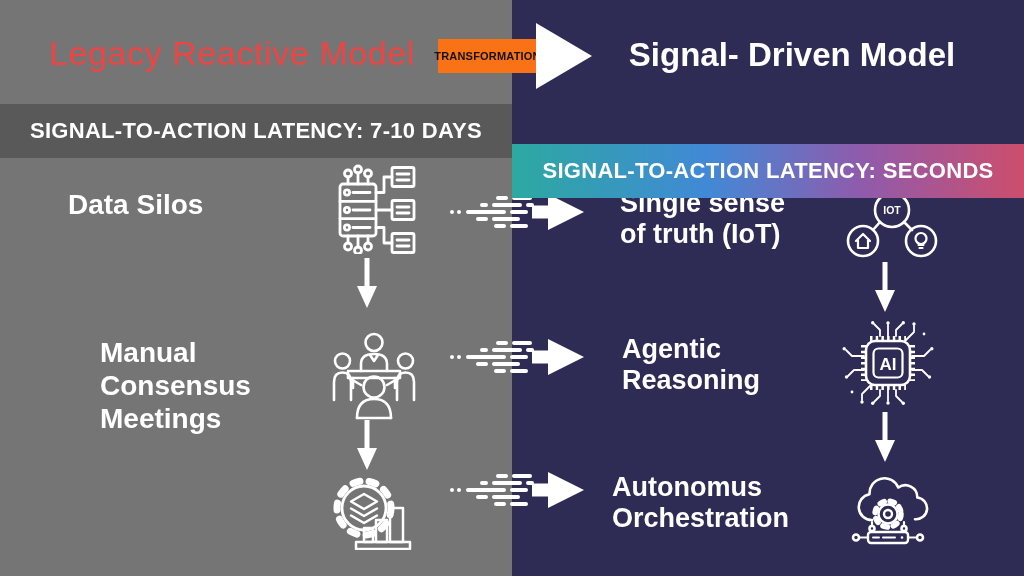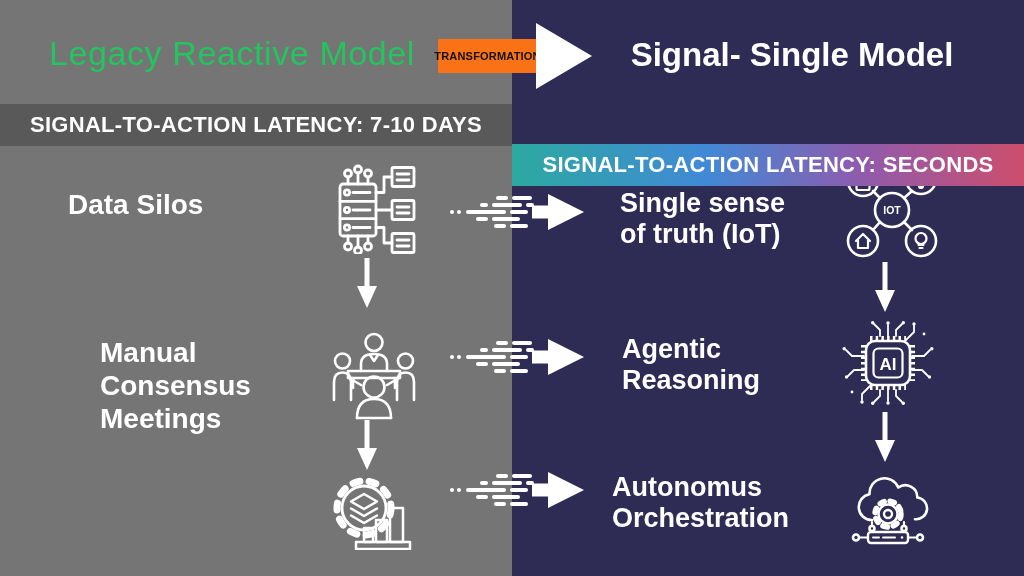--- a/index.html
+++ b/index.html
@@ -6,37 +6,37 @@
   #stage{
     position:relative;width:1024px;height:576px;overflow:hidden;
     font-family:"Liberation Sans","DejaVu Sans",sans-serif;
     -webkit-font-smoothing:antialiased;
   }
   .panel{position:absolute;top:0;height:576px;width:512px;}
   .panel.left{left:0;background:var(--left-bg,#757575);}
   .panel.right{left:512px;background:var(--right-bg,#2e2b55);}
 
   .title{position:absolute;text-align:center;color:var(--text-light,#fff);}
-  .left-title{left:0;top:34px;width:464px;font-size:34px;font-weight:400;letter-spacing:.6px;color:#22c55e;}
+  .left-title{left:0;top:34px;width:464px;font-size:34px;font-weight:400;letter-spacing:.6px;color:#ef4444;}
   .right-title{left:560px;top:36px;width:464px;font-size:33px;font-weight:700;}
 
   .transform-label{
     position:absolute;left:438px;top:39px;width:99px;height:34px;
     background:#f97316;color:var(--transform-text,#111);
     display:flex;align-items:center;justify-content:center;
     font-size:11px;font-weight:700;letter-spacing:.2px;z-index:4;
   }
   .transform-arrowhead{
     position:absolute;left:536px;top:23px;width:0;height:0;z-index:4;
     border-top:33px solid transparent;border-bottom:33px solid transparent;
     border-left:56px solid #fff;
   }
 
   .banner{
-    position:absolute;top:104px;height:42px;width:512px;z-index:3;
+    position:absolute;top:104px;height:54px;width:512px;z-index:3;
     display:flex;align-items:center;justify-content:center;
     font-size:22px;font-weight:700;color:var(--text-light,#fff);letter-spacing:.3px;
   }
   .left-banner{left:0;background:var(--left-banner-bg,#595959);}
   .right-banner{
     left:512px;
     background:linear-gradient(90deg,
       var(--gradient-teal,#2ca9a1) 0%,
       var(--gradient-blue,#4189d6) 38%,
       var(--gradient-purple,#8f5bad) 68%,
@@ -74,21 +74,21 @@
 </style>
 </head>
 <body>
 
 <div id="stage">
 
   <div class="panel left"></div>
   <div class="panel right"></div>
 
   <div class="title left-title">Legacy Reactive Model</div>
-  <div class="title right-title">Signal- Single Model</div>
+  <div class="title right-title">Signal- Driven Model</div>
 
   <div class="transform-label">TRANSFORMATION</div>
   <div class="transform-arrowhead"></div>
 
   <div class="banner left-banner">SIGNAL-TO-ACTION LATENCY: 7-10 DAYS</div>
   <div class="banner right-banner">SIGNAL-TO-ACTION LATENCY: SECONDS</div>
 
   <div class="item-label label-l1">Data Silos</div>
   <div class="item-label label-l2">Manual
 Consensus

